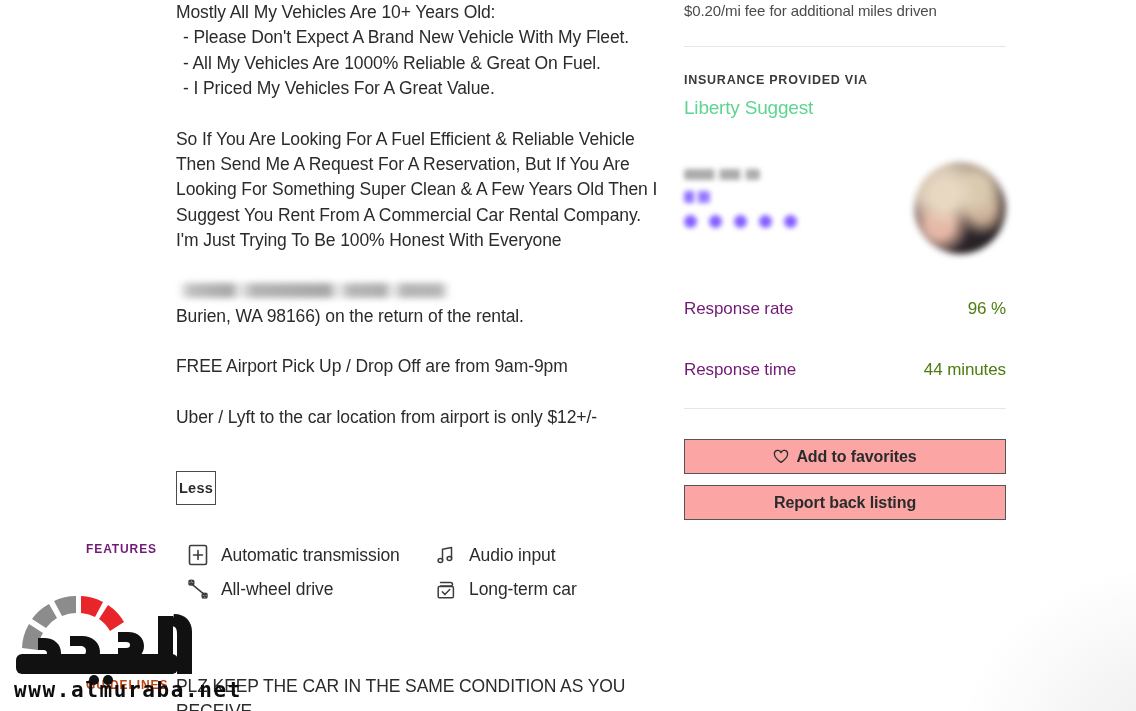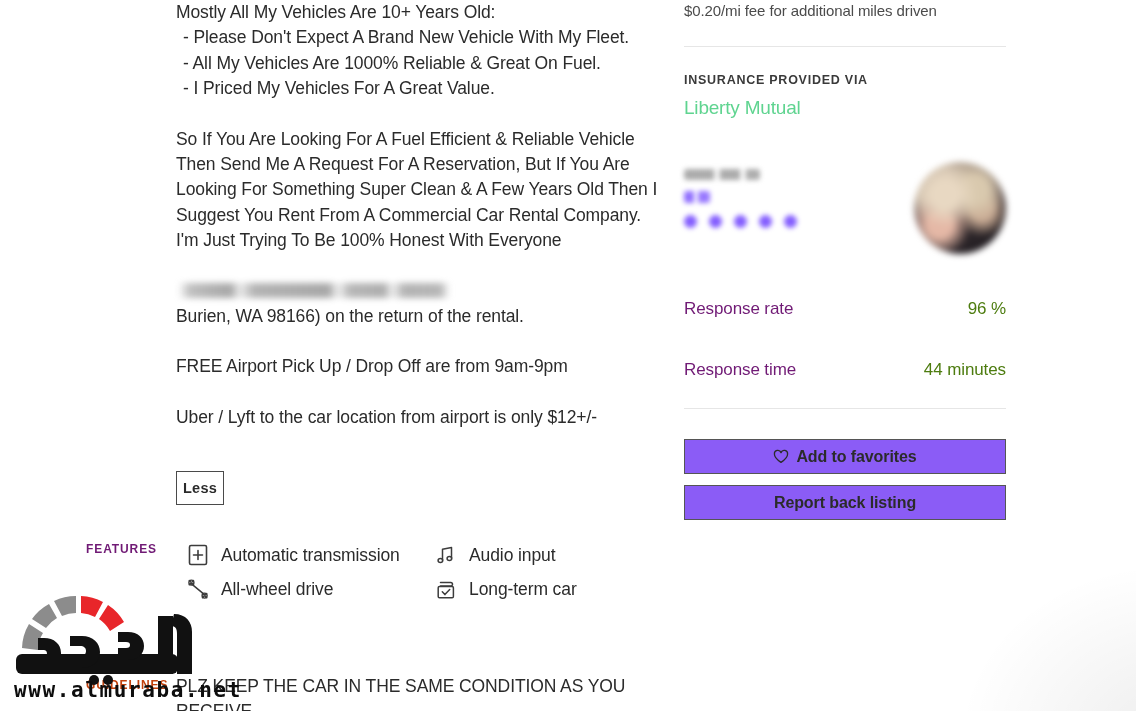--- a/index.html
+++ b/index.html
@@ -40,21 +40,21 @@
         rgba(130,130,130,.6) 226px,
         rgba(130,130,130,.58) 262px,
         rgba(150,150,150,0) 272px);
     filter: blur(3.4px);
     border-radius: 3px;
   }
 
   
   .less-btn {
     position:absolute; left:176px; top:471px;
-    width:48px; height:34px;
+    width:40px; height:34px;
     border:1px solid #4a4a4a; background:#fff;
     font-size:14.5px; font-weight:700; color:#2b2b2b;
     letter-spacing:0.2px;
     display:flex; align-items:center; justify-content:center;
     font-family:"Liberation Sans", sans-serif;
     cursor:pointer;
   }
 
   
   #features-label {
@@ -131,21 +131,21 @@
       linear-gradient(160deg, #cbb8a4, #4a4046 55%, #2b2428);
     filter: blur(3.2px);
   }
 
   .stat-row { display:flex; justify-content:space-between; align-items:baseline; }
   .stat-label { font-size:17px; color:#701a75; letter-spacing:-0.1px; }
   .stat-value { font-size:17px; color:#4d7c0f; letter-spacing:-0.1px;margin-top:32px; }
 
   .side-btn {
     width:322px; height:35px;
-    border:1px solid #555; background:#8b5cf6;
+    border:1px solid #555; background:#fca5a5;
     display:flex; align-items:center; justify-content:center; gap:7px;
     font-size:16px; font-weight:700; color:#2b2b2b; letter-spacing:-0.1px;
     font-family:"Liberation Sans", sans-serif; cursor:pointer;
   }
   .heart-ico { width:16px; height:15px; display:block; color:#2b2b2b; }
 
   
   #watermark { position:absolute; left:8px; top:580px; width:230px; height:122px; pointer-events:none; }
   #wm-url {
     position:absolute; left:14px; top:678px;
@@ -249,21 +249,21 @@
   <div id="right-col">
 
     <div class="mile-fee">$0.20/mi fee for additional miles driven</div>
 
     <div style="height:27px"></div>
     <div class="hr"></div>
     <div style="height:26px"></div>
 
     <div class="ins-label">INSURANCE PROVIDED VIA</div>
     <div style="height:10px"></div>
-    <div class="ins-value">Liberty Mutual</div>
+    <div class="ins-value">Liberty Suggest</div>
 
     <div style="height:38px"></div>
 
     <div id="owner-row">
       <div class="owner-name-blur"></div>
       <div class="owner-rating-blur"></div>
       <div class="owner-stars">
         <span class="star-dot"></span>
         <span class="star-dot"></span>
         <span class="star-dot"></span>

